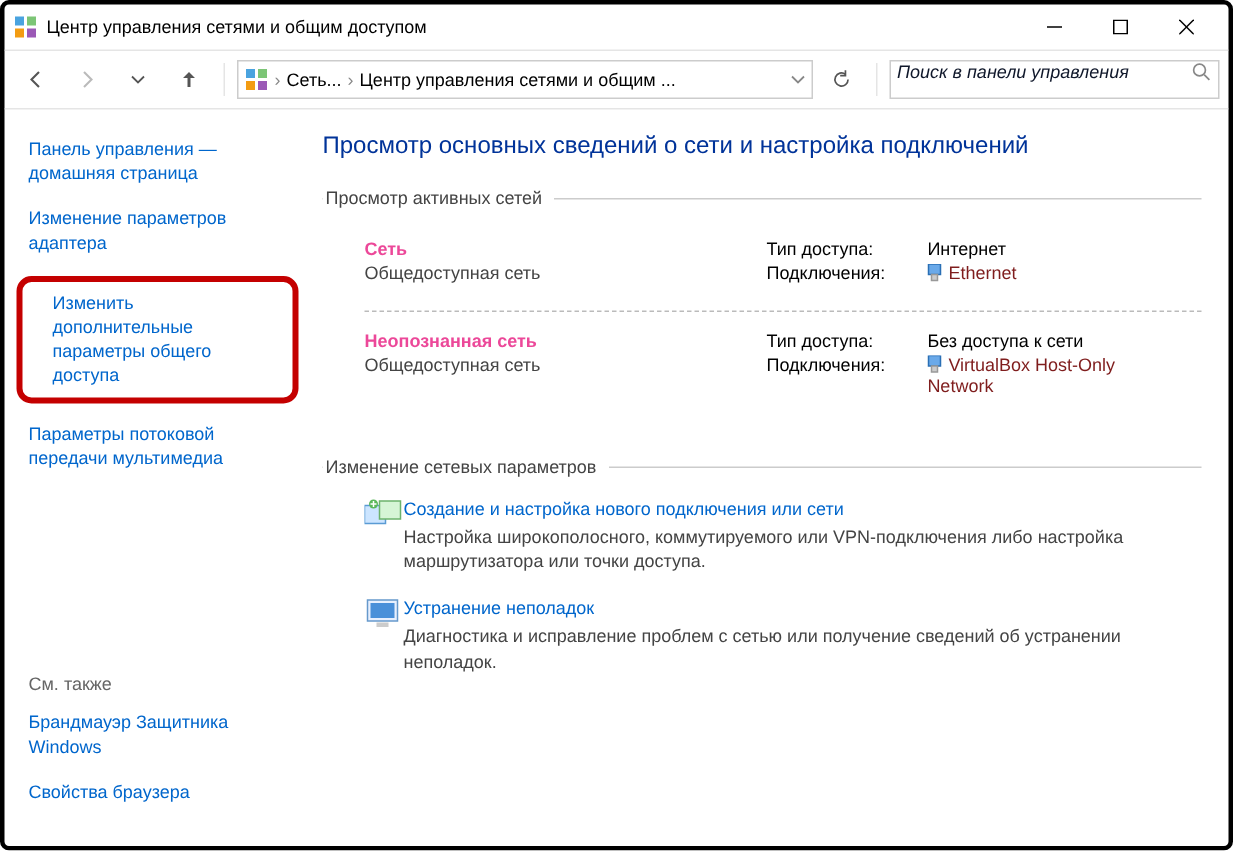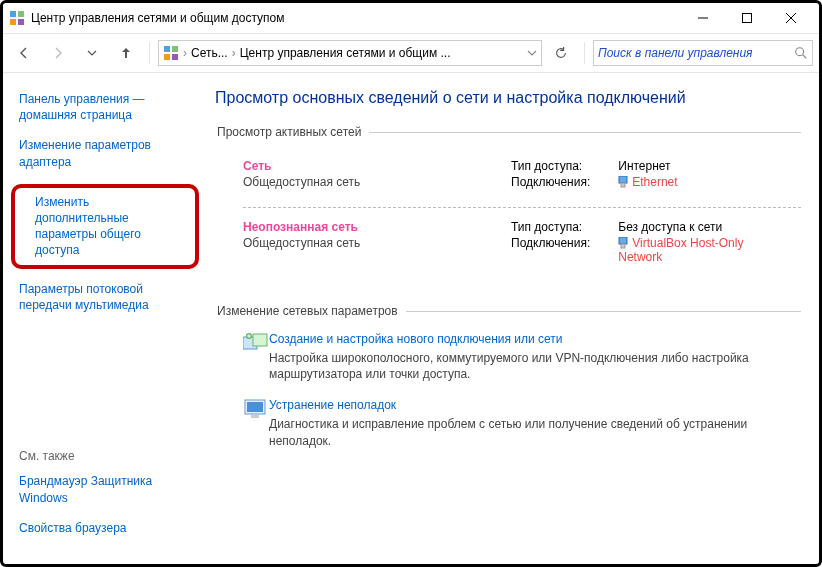--- a/index.html
+++ b/index.html
@@ -10,42 +10,42 @@
   .titlebar .title{flex:1;font-size:12px;color:#000}
   .wcbtns{display:flex}
   .wcbtn{width:44px;height:28px;display:flex;align-items:center;justify-content:center;color:#000}
   
   .navbar{height:38px;display:flex;align-items:center;padding:0 6px;border-bottom:1px solid #e5e5e5;gap:4px}
   .nbtn{width:30px;height:28px;display:flex;align-items:center;justify-content:center;color:#555}
   .sep{width:1px;height:22px;background:#e5e5e5;margin:0 4px}
   .address{flex:1;display:flex;align-items:center;border:1px solid #ccc;height:24px;padding:0 4px;gap:4px;min-width:0}
   .address .crumb{color:#000;white-space:nowrap;overflow:hidden;text-overflow:ellipsis}
   .address .chev{color:#888}
-  .search{width:210px;border:1px solid #ccc;height:24px;display:flex;align-items:center;padding:0 4px;color:#1d4ed8;gap:6px}
+  .search{width:210px;border:1px solid #ccc;height:24px;display:flex;padding:0 4px;color:#0f172a;gap:6px}
   .search span{flex:1;white-space:nowrap;overflow:hidden;text-overflow:ellipsis;font-style:italic}
   
   .body{display:flex;position:absolute;top:72px;bottom:0;left:0;right:0}
   .sidebar{width:198px;padding:16px 10px 10px 16px;box-sizing:border-box;border-right:none}
   .slink{color:#0066cc;margin-bottom:14px;cursor:pointer;line-height:1.35}
   .highlight{border:4px solid #c40000;border-radius:10px;padding:6px 20px;margin:0 -8px 12px -8px}
   .seealso{position:absolute;bottom:14px;left:16px;width:180px}
   .seealso .hdr{color:#666;margin-bottom:10px}
   .main{flex:1;padding:14px 18px 0 14px;overflow:auto}
   .h1{color:#003399;font-size:16px;margin-bottom:18px}
   fieldset{border:none;border-top:1px solid #ccc;padding:14px 0 8px 0;margin:0 0 20px 0}
   legend{color:#444;padding-right:8px;font-size:12px}
   .netrow{display:flex;padding:6px 0 10px 28px}
   .netleft{flex:1}
   .netname{color:#ec4899;font-weight:700;margin-bottom:2px}
   .nettype{color:#444}
   .netright{display:flex;gap:28px;width:290px}
   .nrlabels{}
   .nrvals{}
   .nrlabels div,.nrvals div{margin-bottom:2px}
-  .link{color:#ef4444;cursor:pointer}
+  .link{color:#7f1d1d;cursor:pointer}
   .divider{border-top:1px dashed #bbb;margin:6px 0 6px 28px}
   .task{display:flex;margin:0 0 16px 28px}
   .tico{width:26px;height:22px;flex-shrink:0}
   .ttitle{color:#0066cc;cursor:pointer;margin-bottom:4px}
   .tdesc{color:#444;line-height:1.35}
   .nic{width:10px;height:12px;display:inline-block;vertical-align:-2px;margin-right:4px}
 </style>
 </head>
 <body>
 <div class="wrap">

